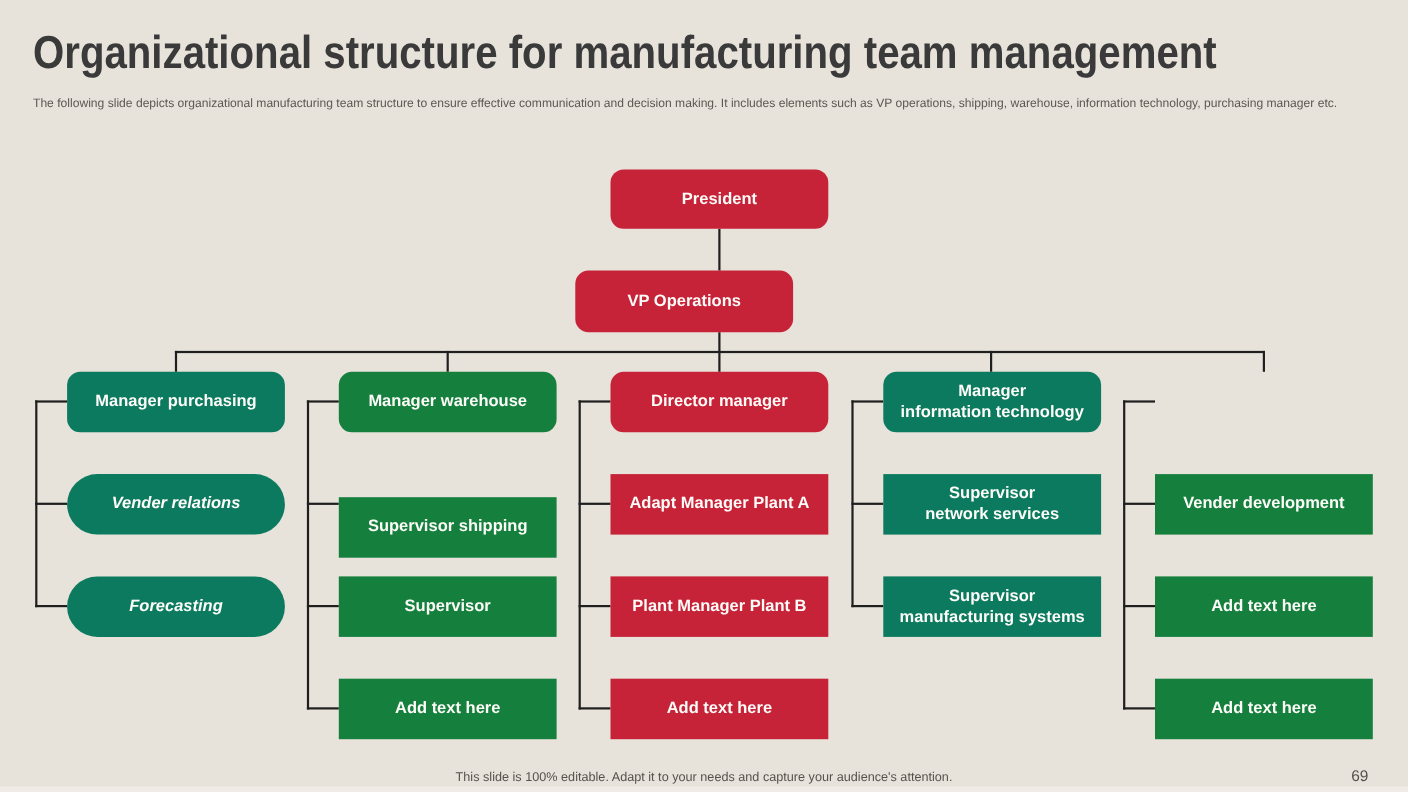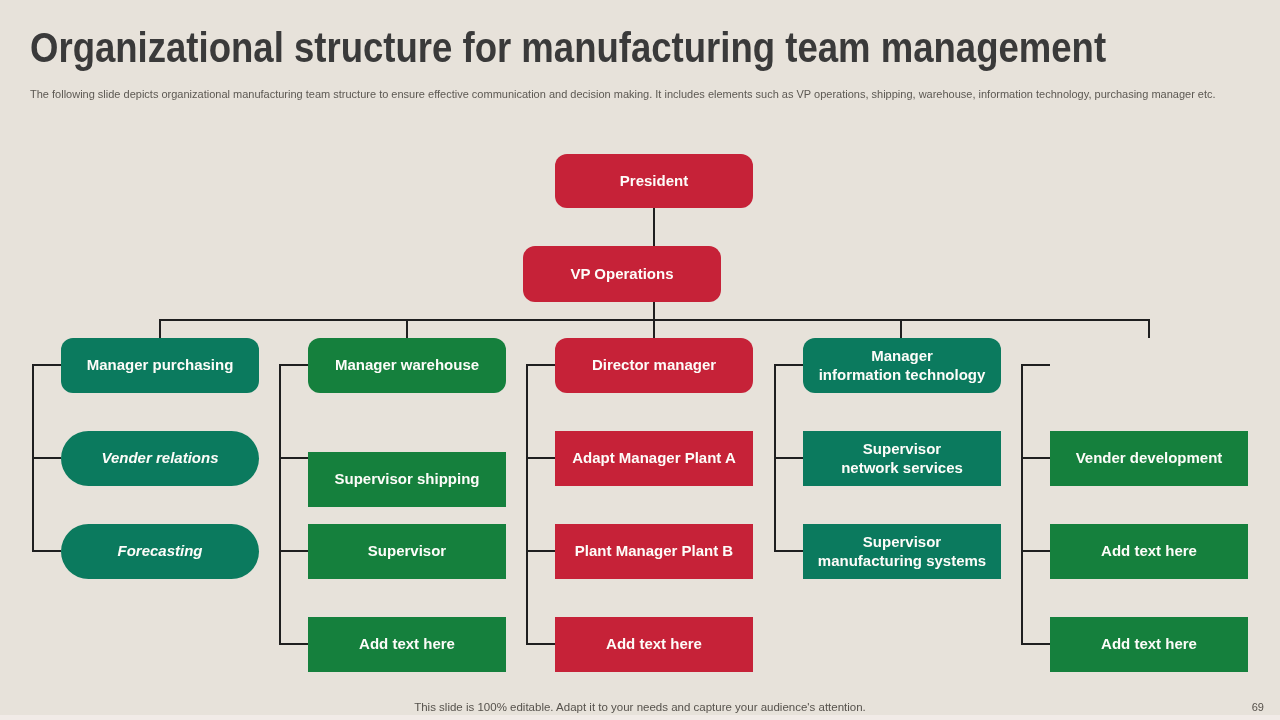--- a/index.html
+++ b/index.html
@@ -34,22 +34,22 @@
   .rounded{border-radius:12px;}
   .pill{border-radius:28px;font-style:italic;}
   .rect{border-radius:0;}
   .vline{position:absolute;width:2px;background:#1f1f1f;}
   .hline{position:absolute;height:2px;background:#1f1f1f;}
   .footer{
     position:absolute;left:0;bottom:7px;width:100%;
     text-align:center;font-size:11.5px;color:#56524c;
   }
   .pagenum{
-    position:absolute;right:16px;bottom:7px;
-    font-size:11px;color:#55504a;
+    position:absolute;right:36px;bottom:7px;
+    font-size:14px;color:#55504a;
   }
   .bottom-strip{
     position:absolute;left:0;bottom:0;width:100%;height:5px;
     background:#f1ebe7;
   }
 </style>
 </head>
 <body>
 
 <div class="slide">

